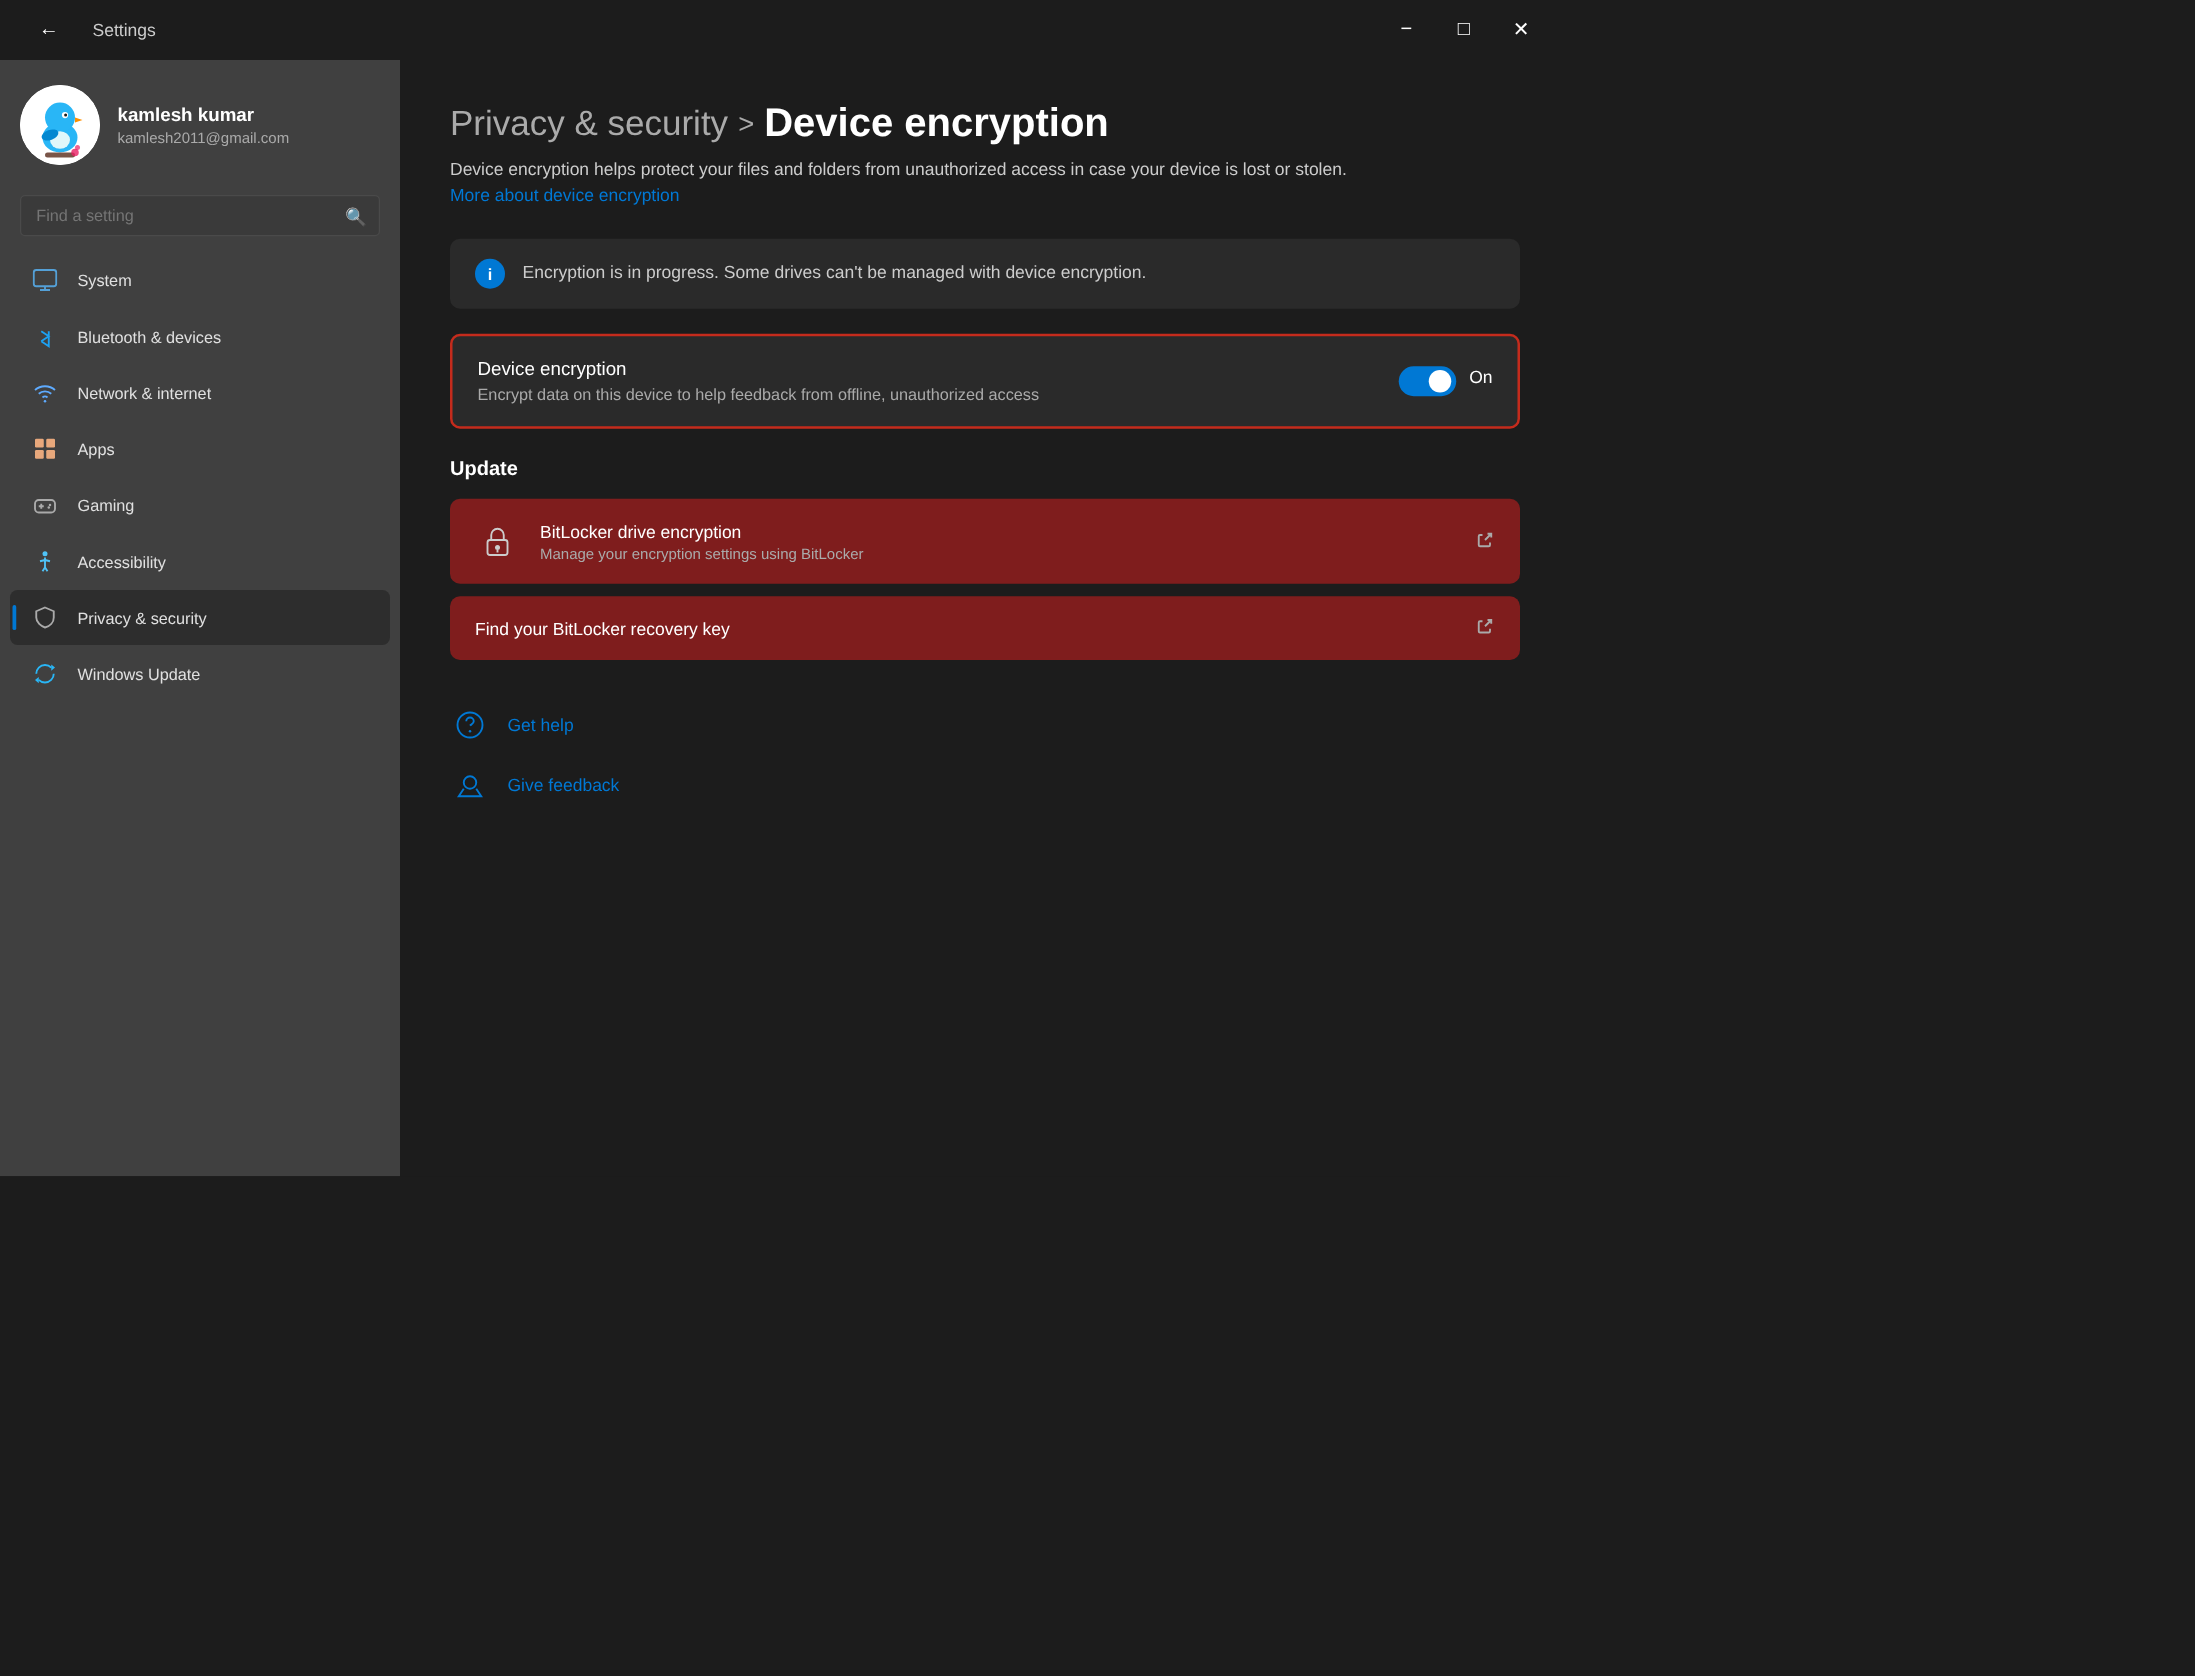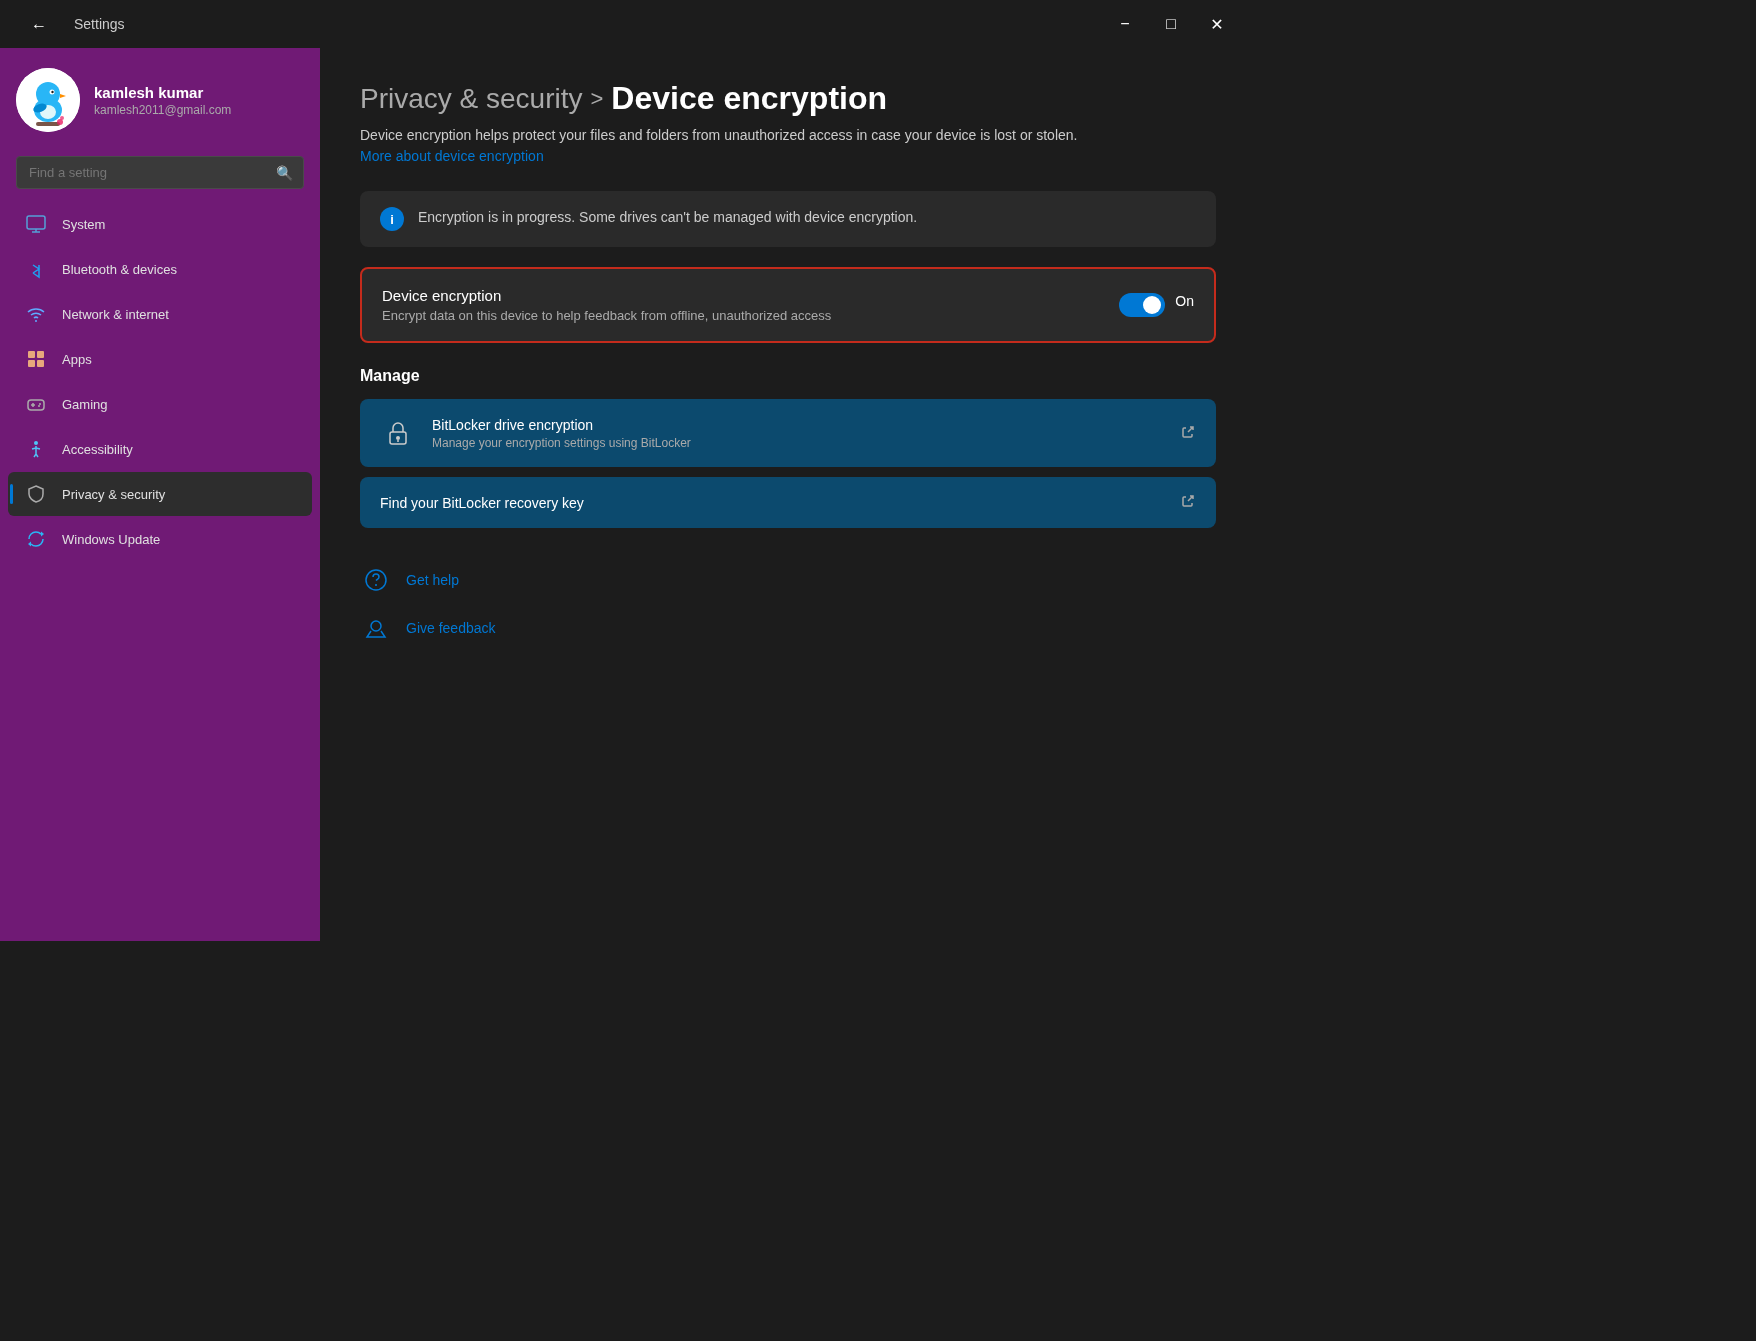--- a/index.html
+++ b/index.html
@@ -46,21 +46,21 @@
 
     
     .app-container {
       display: flex;
       height: calc(100% - 48px);
     }
 
     
     .sidebar {
       width: 320px;
-      background: #701a75;
+      background: #404040;
       height: 100%;
       overflow-y: auto;
       flex-shrink: 0;
       padding-bottom: 16px;
     }
     .sidebar::-webkit-scrollbar { width: 0; }
 
     
     .user-profile {
       padding: 20px 16px 16px 16px;
@@ -274,21 +274,21 @@
     
     .section-heading {
       font-size: 16px;
       font-weight: 600;
       color: #ffffff;
       margin-bottom: 14px;
     }
 
     
     .related-card {
-      background: #0c4a6e;
+      background: #7f1d1d;
       border-radius: 8px;
       padding: 16px 20px;
       display: flex;
       align-items: center;
       justify-content: space-between;
       margin-bottom: 10px;
       cursor: pointer;
     }
     .related-card-left {
       display: flex;
@@ -529,21 +529,21 @@
         <span class="setting-desc">Encrypt data on this device to help feedback from offline, unauthorized access</span>
       </div>
       <div class="toggle-container">
         <div class="toggle">
           <div class="toggle-knob"></div>
         </div>
         <span class="toggle-label">On</span>
       </div>
     </div>
 
-    <div class="section-heading">Manage</div>
+    <div class="section-heading">Update</div>
 
     <div class="related-card">
       <div class="related-card-left">
         <div class="related-icon">
           <svg width="28" height="28" viewBox="0 0 28 28" fill="none">
             <rect x="6" y="13" width="16" height="12" rx="2" stroke="#cccccc" stroke-width="1.5" fill="none"></rect>
             <path d="M9 13V9a5 5 0 0 1 10 0v4" stroke="#cccccc" stroke-width="1.5" fill="none"></path>
             <circle cx="14" cy="19" r="2" fill="#cccccc"></circle>
             <path d="M14 21v2" stroke="#cccccc" stroke-width="1.5"></path>
           </svg>

